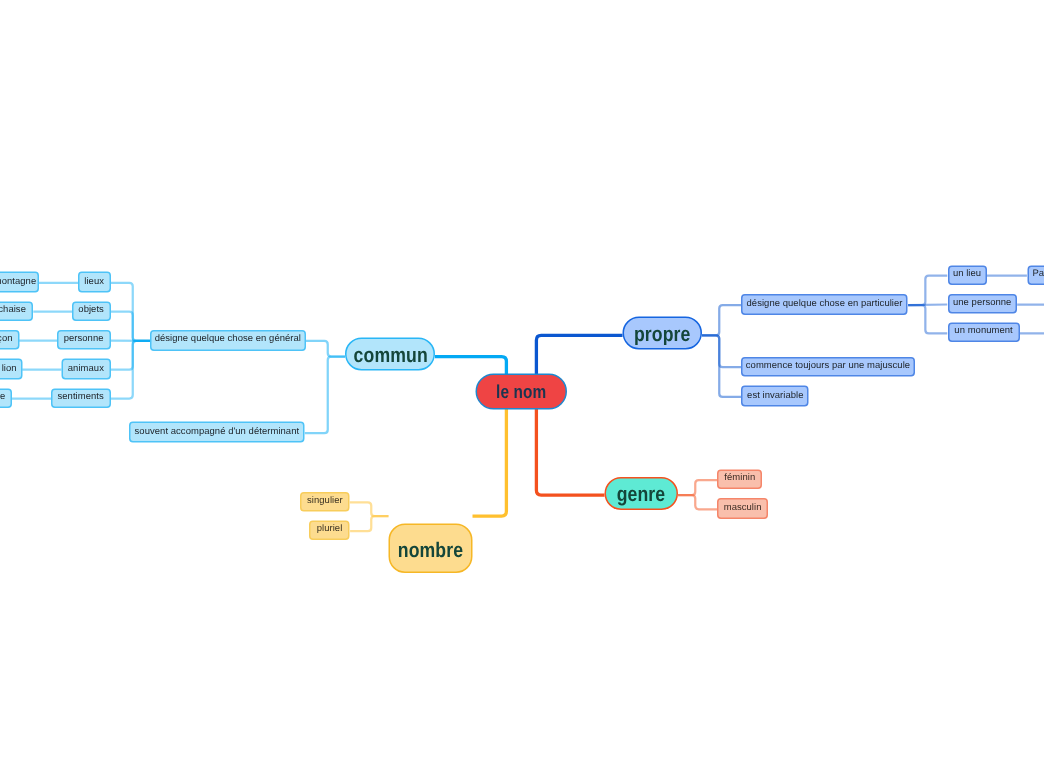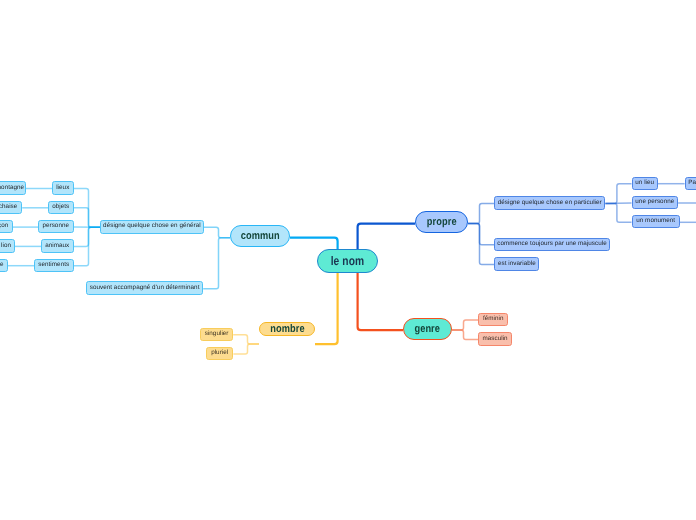--- a/index.html
+++ b/index.html
@@ -7,26 +7,26 @@
   body{width:696px;height:520px;overflow:hidden;
        font-family:"Liberation Sans",sans-serif;
        -webkit-font-smoothing:antialiased;
        text-rendering:geometricPrecision;}
   #stage{position:relative;width:696px;height:520px;background:#fff;}
   svg#edges{position:absolute;left:0;top:0;width:696px;height:520px;overflow:visible;}
   .node{position:absolute;box-sizing:border-box;display:flex;align-items:center;
         justify-content:center;white-space:nowrap;line-height:1;}
 
   
-  .n-root{background:#5eead4;border:1.6px solid #1e88cf;border-radius:13px;
+  .n-root{background:#ef4444;border:1.6px solid #1e88cf;border-radius:13px;
           color:#1a3550;font-weight:bold;font-size:12.5px;letter-spacing:.1px;}
   .n-root > span{display:inline-block;transform:scaleX(.82);transform-origin:center;}
 
   
-  .n-b{border-radius:11px;font-weight:bold;font-size:11px;letter-spacing:.1px;}
+  .n-b{border-radius:11px;font-weight:bold;font-size:14px;letter-spacing:.1px;}
   .n-b > span{display:inline-block;transform:scaleX(.84);transform-origin:center;}
   .n-b.c-blue {background:#b2e5fb;border:1.5px solid #29b6f6;color:#14463a;text-align:right;}
   .n-b.c-navy {background:#a8c8fd;border:1.5px solid #1565e0;color:#14463a;}
   .n-b.c-amber{background:#fddc8f;border:1.5px solid #f6b726;color:#14463a;}
   .n-b.c-red  {background:#5eead4;border:1.5px solid #f4511e;color:#14463a;}
 
   
   .n-l{border-radius:2.6px;font-size:6.3px;letter-spacing:.04px;padding-bottom:.3px;}
   .n-l.c-blue {background:#b2e5fb;border:1px solid #4ec3f7;color:#20262c;}
   .n-l.c-navy {background:#a8c8fd;border:1px solid #4f86e6;color:#20262c;}
@@ -124,21 +124,21 @@
     </div>
     <div class="node n-l c-navy" style="left: 631.5px; top: 215.1px; width: 48.4px; height: 13.4px;">
       <span>un monument</span>
     </div>
     <div class="node n-l c-navy" style="left: 494px; top: 237.5px; width: 116px; height: 13.6px;">
       <span>commence toujours par une majuscule</span>
     </div>
     <div class="node n-l c-navy" style="left: 494.4px; top: 257.4px; width: 45px; height: 13.4px;">
       <span>est invariable</span>
     </div>
-    <div class="node n-b c-amber" style="left: 259px; top: 322px; width: 56px; height: 14px;">
+    <div class="node n-b c-amber" style="left: 259px; top: 349px; width: 56px; height: 33px;">
       <span>nombre</span>
     </div>
     <div class="node n-l c-amber" style="left: 200px; top: 327.5px; width: 33.2px; height: 13.7px;">
       <span>singulier</span>
     </div>
     <div class="node n-l c-amber" style="left: 206px; top: 346.7px; width: 27.4px; height: 13.7px;">
       <span>pluriel</span>
     </div>
     <div class="node n-b c-red" style="left: 403px; top: 318.2px; width: 49px; height: 21.8px;">
       <span>genre</span>

